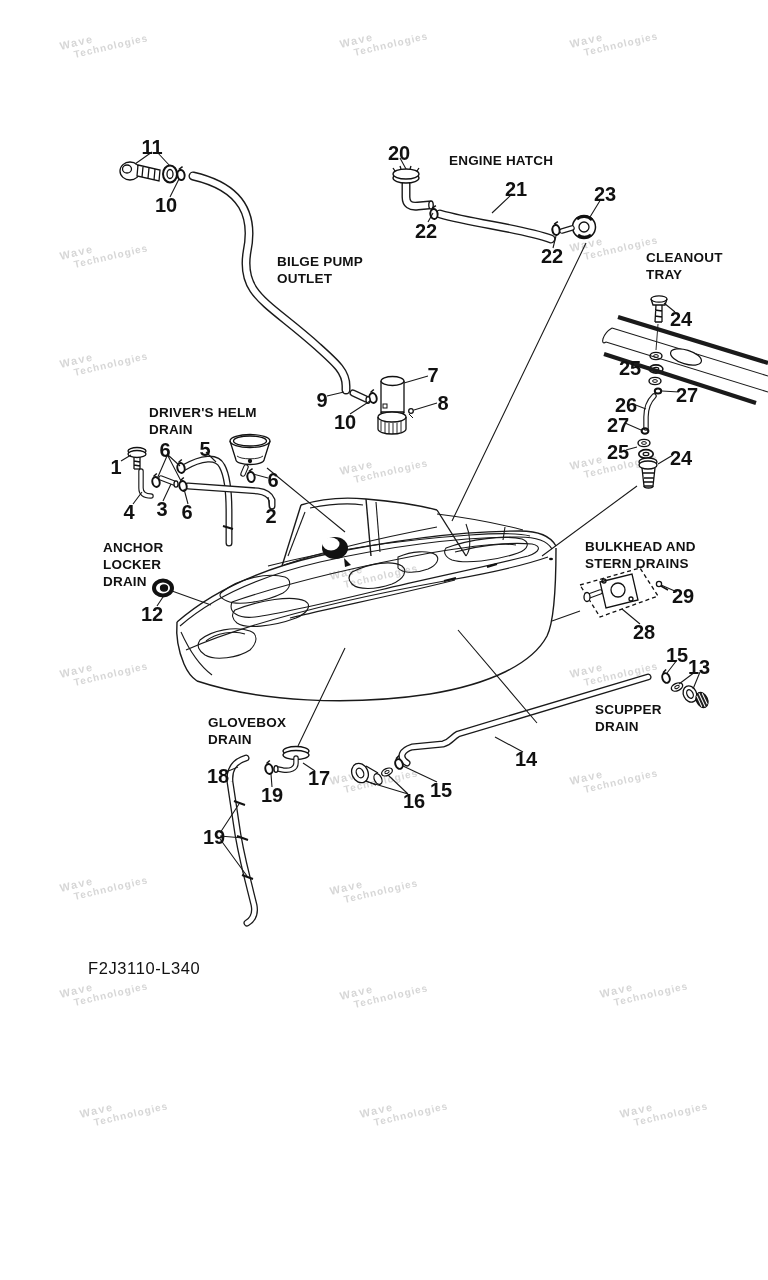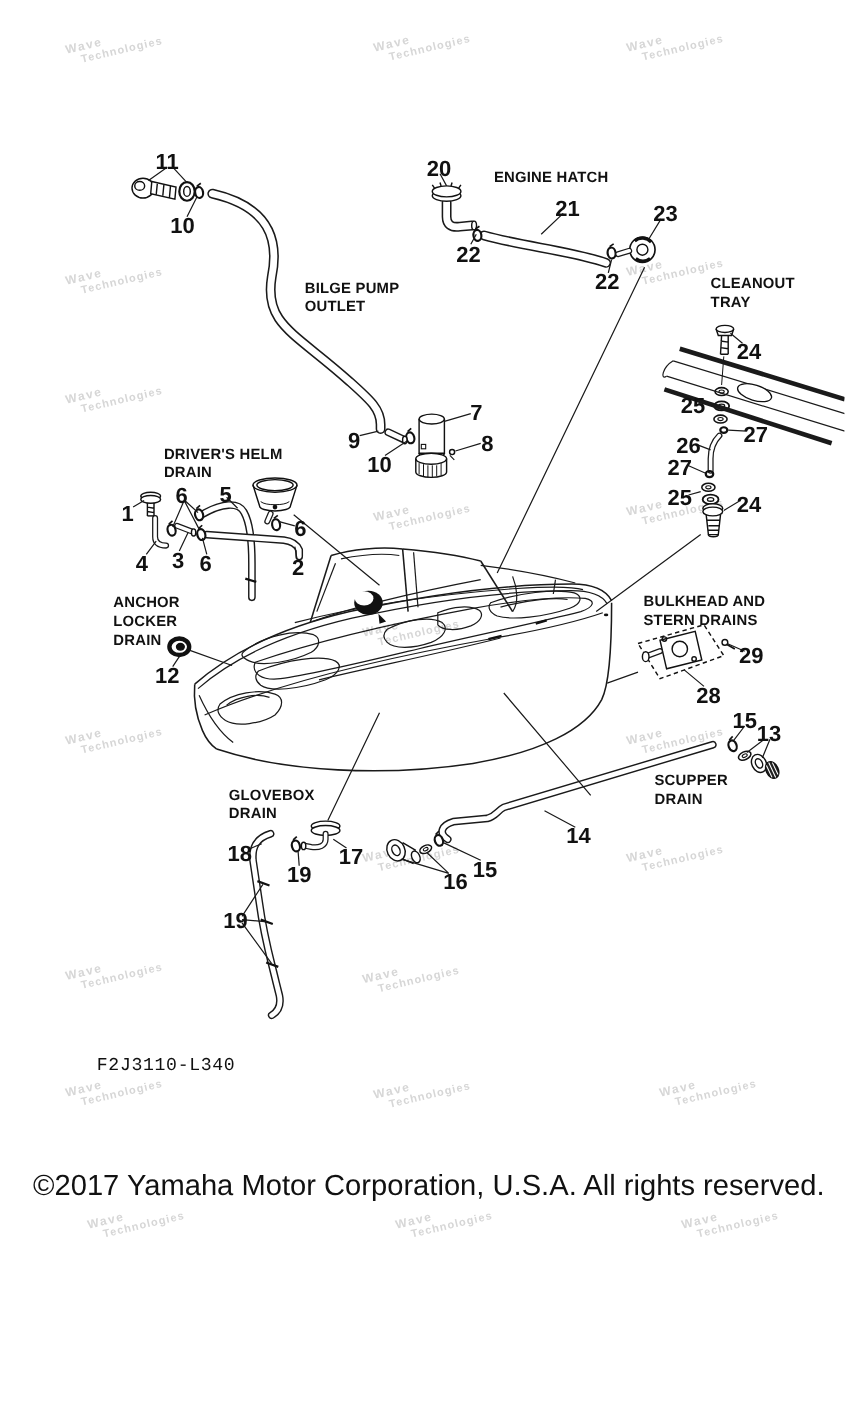--- a/index.html
+++ b/index.html
@@ -14,21 +14,21 @@
   .ln2{fill:none;stroke:#1a1a1a;stroke-width:1.4;}
   .thick{fill:none;stroke:#1a1a1a;stroke-width:4.2;}
   .tube-o{fill:none;stroke:#1a1a1a;stroke-width:9;stroke-linecap:round;stroke-linejoin:round;}
   .tube-i{fill:none;stroke:#fff;stroke-width:6.2;stroke-linecap:round;stroke-linejoin:round;}
   .tube-o.m{stroke-width:7;} .tube-i.m{stroke-width:4.4;}
   .tube-o.s{stroke-width:5.5;} .tube-i.s{stroke-width:3.2;}
   .wm{position:absolute;transform:rotate(-13deg);opacity:.55;pointer-events:none;
       font-weight:bold;letter-spacing:1.5px;line-height:12px;}
   .wm .l1{font-size:11px;}
   .wm .l2{font-size:10px;margin-left:12px;letter-spacing:1px;}
-  .part-code{position:absolute;left:88px;top:959px;font-size:16.5px;letter-spacing:.6px;font-family:Liberation Mono, monospace;}
+  .part-code{position:absolute;left:88px;top:959px;font-size:16.5px;letter-spacing:.6px;}
   .copyright{position:absolute;left:30px;top:1062px;font-size:26.5px;white-space:nowrap;}
 </style>
 </head>
 <body>
 
 <div class="page">
 
   <div id="watermark-layer">
       <div class="wm" style="left: 60px; top: 30px; color: rgb(181, 181, 181);">
         <div class="l1">Wave</div>
@@ -385,14 +385,13 @@
         <text x="618" y="459" class="callout">25</text>
         <text x="626" y="412" class="callout">26</text>
         <text x="687" y="402" class="callout">27</text>
         <text x="618" y="432" class="callout">27</text>
         <text x="644" y="639" class="callout">28</text>
         <text x="683" y="603" class="callout">29</text>
       </g>
   </svg>
 
   <div class="part-code">F2J3110-L340</div>
-  <div class="copyright">©2017 Yamaha Motor Corporation, U.S.A. All rights reserved.</div>
 </div>
 
 </body></html>

